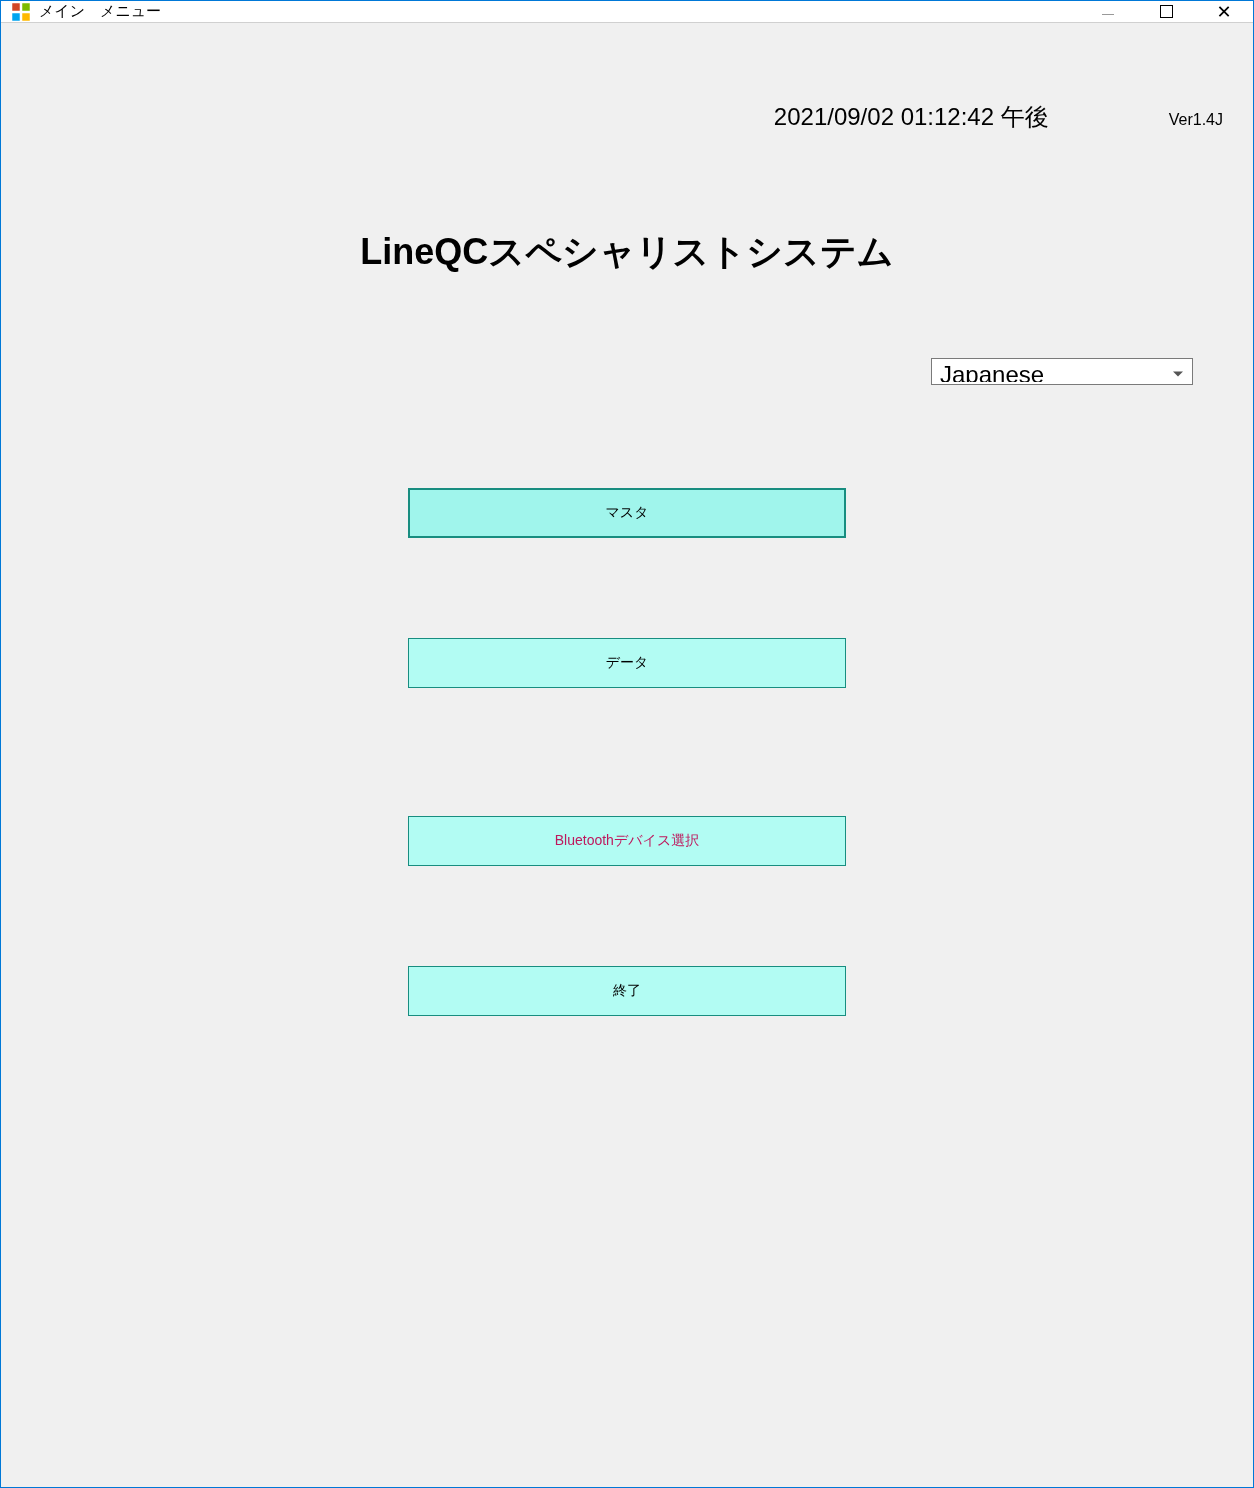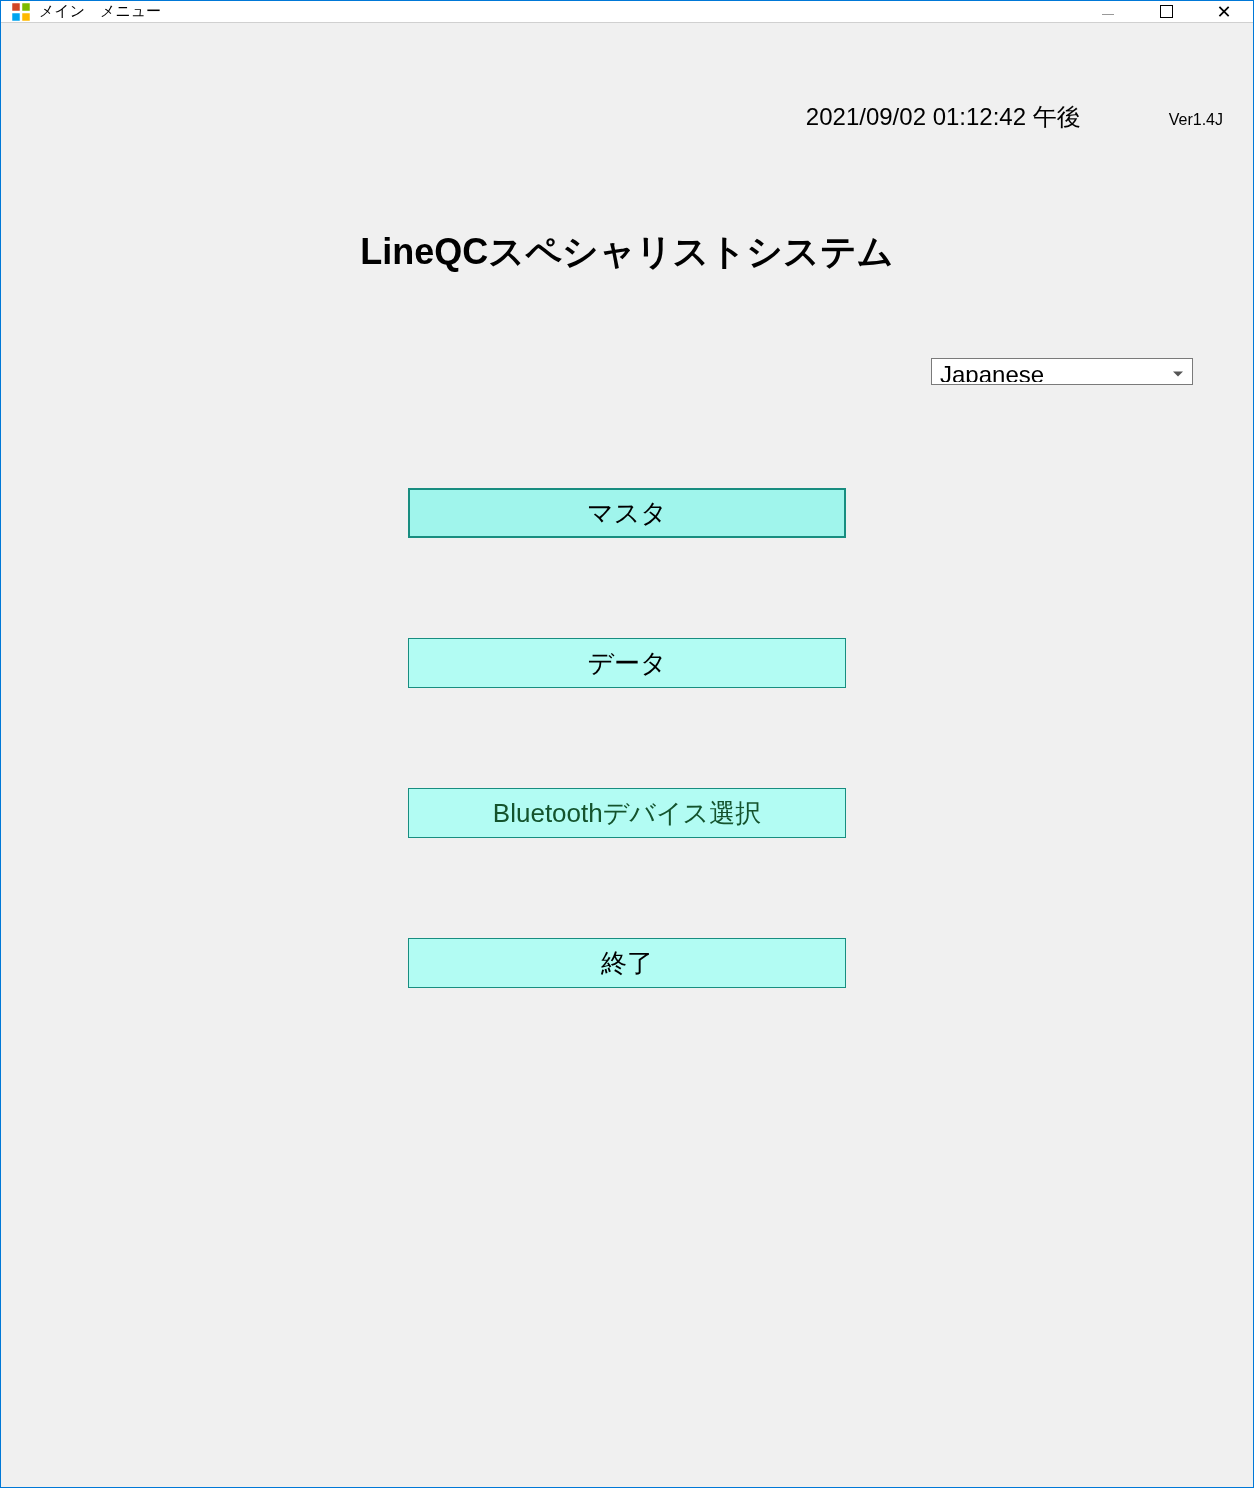--- a/index.html
+++ b/index.html
@@ -84,21 +84,21 @@
       flex: 1;
       background: #f0f0f0;
       position: relative;
     }
     .top-info {
       position: absolute;
       top: 78px;
       right: 30px;
       display: flex;
       align-items: baseline;
-      gap: 88px;
+      gap: 120px;
       font-size: 24px;
       color: #000;
     }
     .datetime {
       font-size: 24px;
     }
     .version {
       font-size: 16px;
     }
     .app-title {
@@ -146,33 +146,34 @@
       transform: translateX(-50%);
       display: flex;
       flex-direction: column;
       gap: 100px;
     }
     .menu-btn {
       width: 438px;
       height: 50px;
       background: #b2fcf3;
       border: 1px solid #188d80;
-      font-size: 26px;
+      font-size: 14px;
       color: #000;
       display: flex;
       align-items: center;
       justify-content: center;
       cursor: pointer;
     }
     .menu-btn.focused {
       border: 2px solid #188d80;
       background: #a0f5ec;
     }
     .menu-btn.teal-text {
-      color: #14532d;
+      color: #be185d;
+      margin-top: 28px;
     }
   </style>
 </head>
 <body>
 
 <div class="window">
   <div class="titlebar">
     <span class="titlebar-icon">
       <svg viewBox="0 0 16 16">
         <rect x="1" y="1" width="6" height="6" fill="#d24726"></rect>

